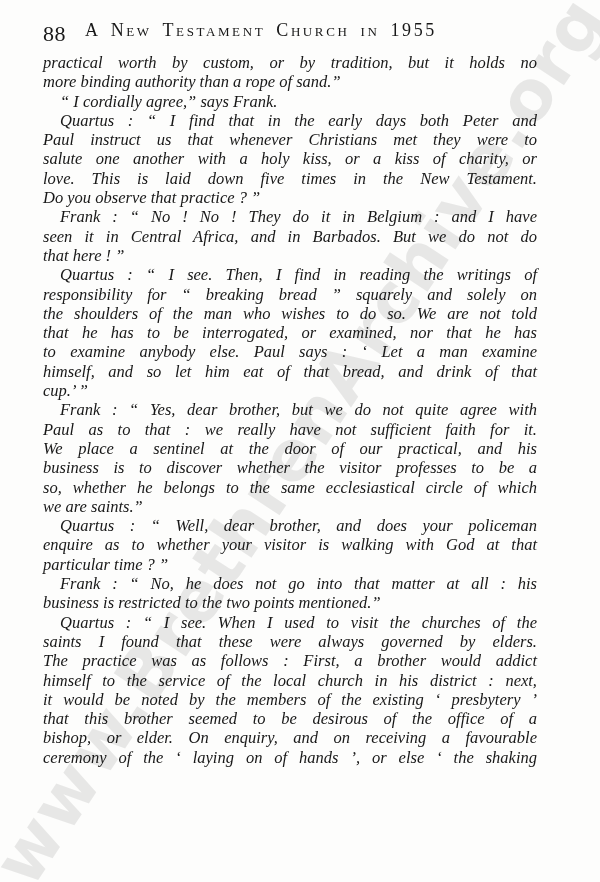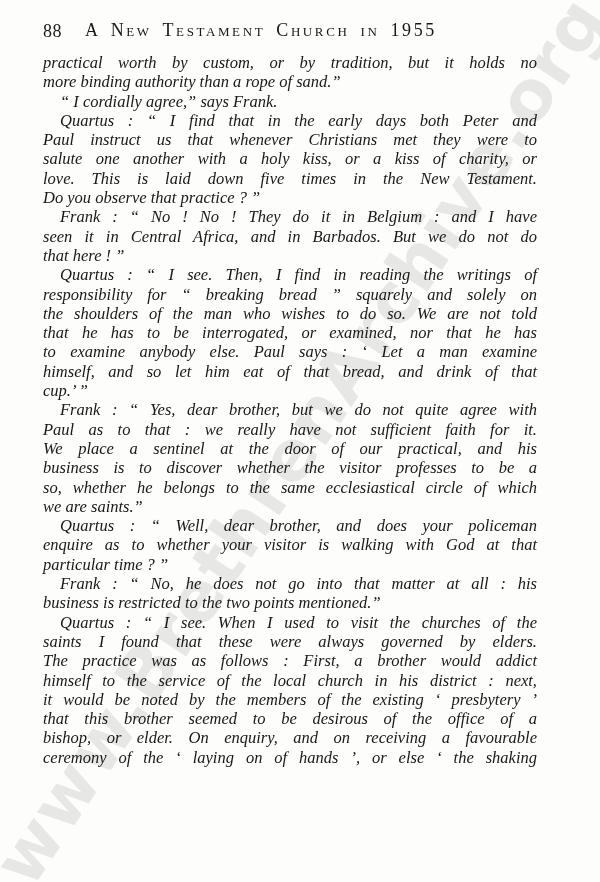--- a/index.html
+++ b/index.html
@@ -35,21 +35,21 @@
     top: 20px;
     left: 43px;
     right: 63px;
     height: 22px;
     z-index: 1;
   }
   .pagenum {
     position: absolute;
     left: 0;
     top: 1px;
-    font-size: 18px;
+    font-size: 22px;
     letter-spacing: 0.5px;
   }
   .running-title {
     text-align: left;
     font-variant: small-caps;
     font-size: 18px;
     letter-spacing: 2.6px;
     word-spacing: 4px;
     padding-left: 42px;
     white-space: nowrap;

